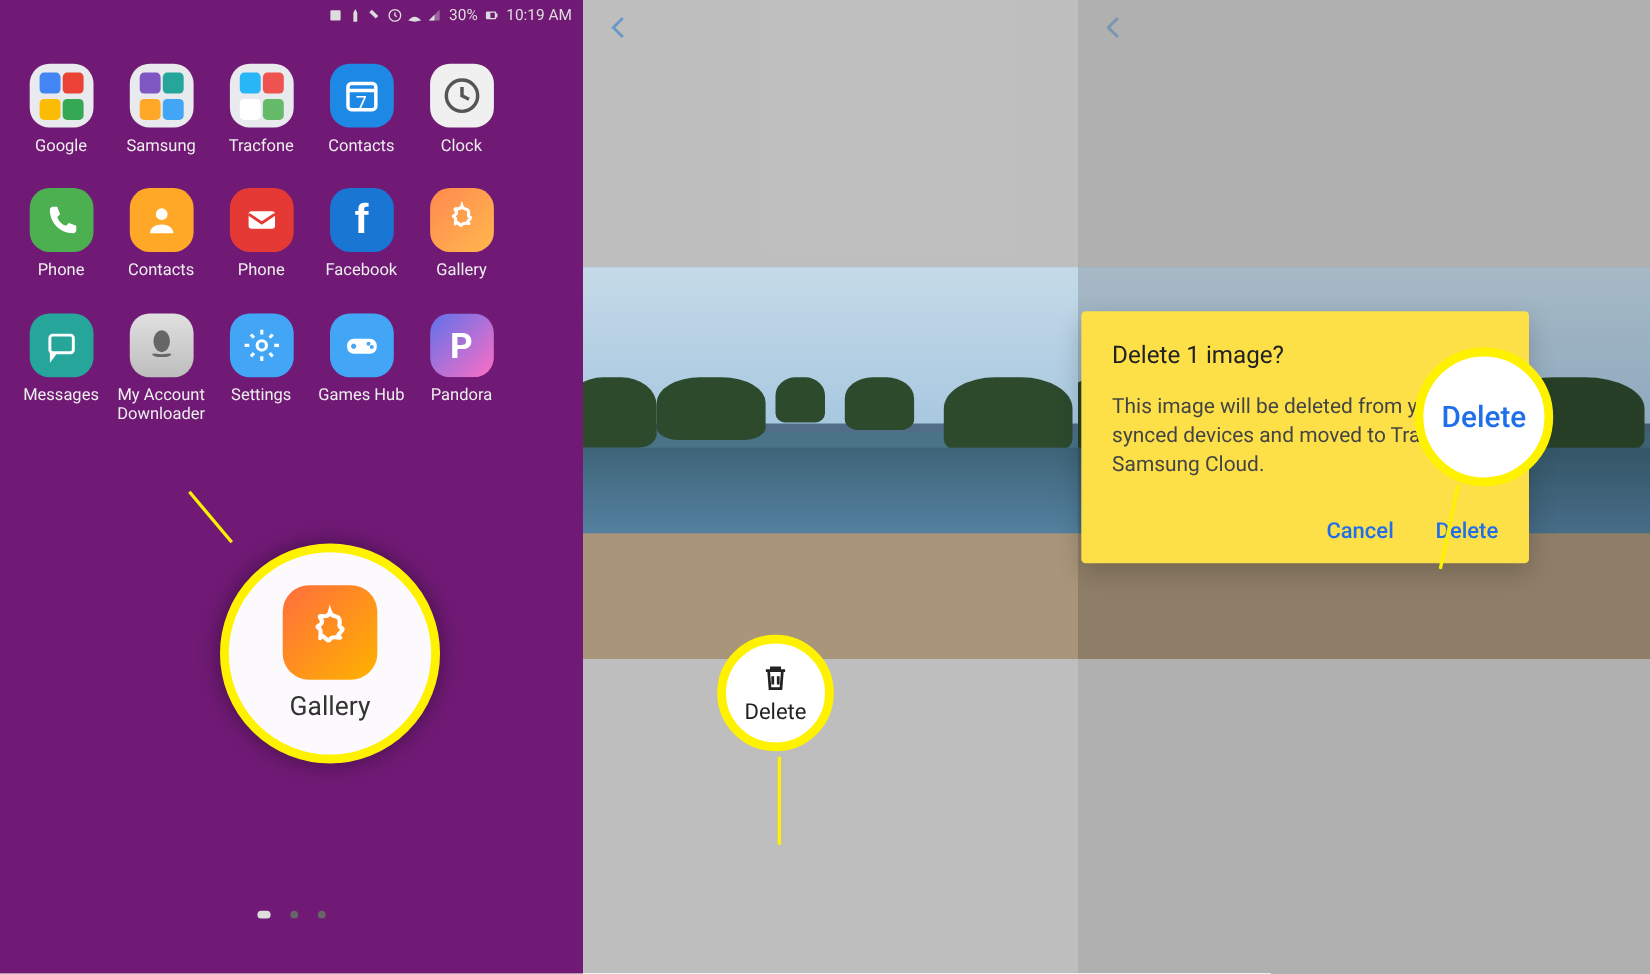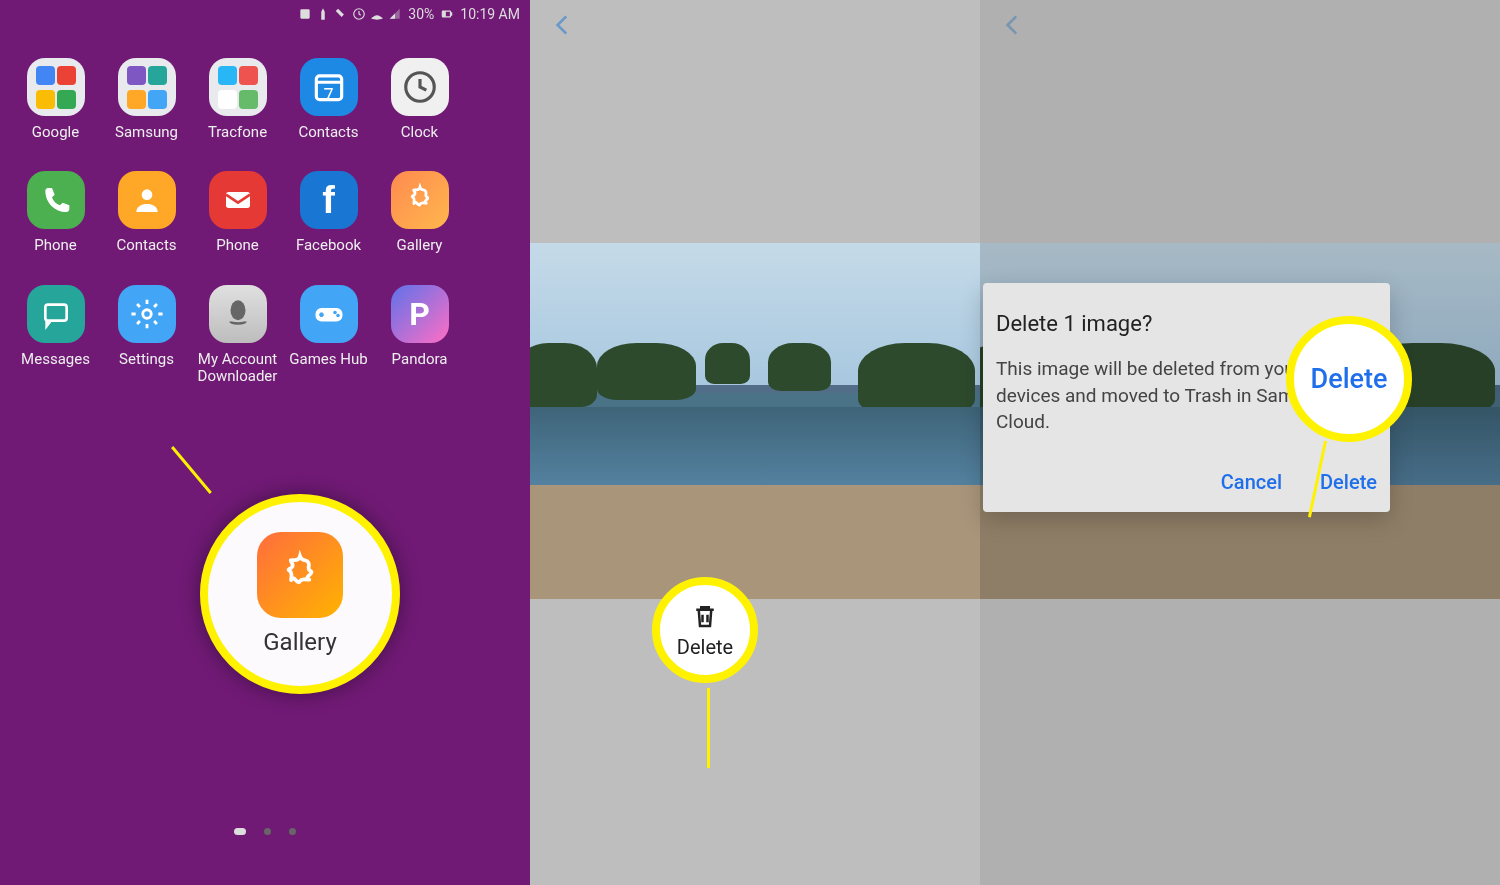--- a/index.html
+++ b/index.html
@@ -70,21 +70,21 @@
 .t5{width:26%;height:110%;margin-left:6%}
 .water{position:absolute;top:46%;left:0;right:0;height:22%;background:linear-gradient(#3e6478,#5481a0)}
 .ground{position:absolute;bottom:0;left:0;right:0;height:32%;background:#a8957a}
 
 .co-del{position:absolute;width:106px;height:106px;left:652px;top:577px;background:#fff;border:8px solid #fff200;border-radius:50%;display:flex;flex-direction:column;align-items:center;justify-content:center;gap:4px}
 .co-del svg{width:30px;height:30px}
 .co-del-label{font-size:20px;color:#222}
 .l2{position:absolute;width:3px;height:80px;left:707px;top:688px;background:#fff200}
 
 
-.dialog{position:absolute;left:983px;top:283px;width:407px;background:#e5e5e5;border-radius:4px;padding:28px 13px 18px;box-shadow:0 8px 24px rgba(0,0,0,.2)}
+.dialog{position:absolute;left:983px;top:283px;width:407px;background:#fde047;border-radius:4px;padding:28px 28px 18px;box-shadow:0 8px 24px rgba(0,0,0,.2)}
 .dlg-title{font-size:22px;color:#222;margin-bottom:20px}
 .dlg-body{font-size:19px;color:#444;line-height:1.4;margin-bottom:34px}
 .dlg-actions{display:flex;justify-content:flex-end;gap:38px}
 .dlg-btn{color:#1f6feb;font-size:20px;font-weight:500;background:none;border:none;cursor:pointer}
 
 .co-dlg{position:absolute;width:126px;height:126px;left:1286px;top:316px;background:#fff;border:8px solid #fff200;border-radius:50%;display:flex;align-items:center;justify-content:center}
 .co-dlg-label{color:#1f6feb;font-size:27px;font-weight:500}
 .l3{position:absolute;width:3px;height:78px;left:1316px;top:440px;background:#fff200;transform:rotate(12deg)}
 
 .dim{position:absolute;inset:0;background:rgba(0,0,0,.08);pointer-events:none}
@@ -223,36 +223,36 @@
     <div class="app">
         <div class="app-icon msg">
           <svg width="32" height="32" viewBox="0 0 24 24" fill="none" stroke="#fff" stroke-width="2">
             <rect x="4" y="5" width="16" height="12" rx="2"></rect>
             <path d="M8 17l-3 4v-4"></path>
           </svg>
         </div>
         <span class="app-label">Messages</span>
       </div>
     <div class="app">
+        <div class="app-icon mad">
+          <svg width="30" height="30" viewBox="0 0 24 24" fill="#666">
+            <ellipse cx="12" cy="9" rx="6" ry="8"></ellipse>
+            <path d="M6 18c0 2 12 2 12 0" stroke="#666" fill="none" stroke-width="2"></path>
+          </svg>
+        </div>
+        <span class="app-label">My Account Downloader</span>
+      </div>
+    <div class="app">
         <div class="app-icon set">
           <svg width="34" height="34" viewBox="0 0 24 24" fill="none" stroke="#fff" stroke-width="2">
             <circle cx="12" cy="12" r="3"></circle>
             <path d="M12 2v3M12 19v3M4 12H1M23 12h-3M5 5l2 2M17 17l2 2M5 19l2-2M17 7l2-2"></path>
           </svg>
         </div>
         <span class="app-label">Settings</span>
-      </div>
-    <div class="app">
-        <div class="app-icon mad">
-          <svg width="30" height="30" viewBox="0 0 24 24" fill="#666">
-            <ellipse cx="12" cy="9" rx="6" ry="8"></ellipse>
-            <path d="M6 18c0 2 12 2 12 0" stroke="#666" fill="none" stroke-width="2"></path>
-          </svg>
-        </div>
-        <span class="app-label">My Account Downloader</span>
       </div>
 
     <div class="app">
         <div class="app-icon gh">
           <svg width="36" height="36" viewBox="0 0 24 24" fill="#fff">
             <rect x="3" y="8" width="18" height="9" rx="4"></rect>
             <path d="M7 11v3M5.5 12.5h3" stroke="#42a5f5" stroke-width="1.8"></path>
             <circle cx="16" cy="11" r="1.2" fill="#42a5f5"></circle>
             <circle cx="18" cy="13" r="1.2" fill="#42a5f5"></circle>
           </svg>

